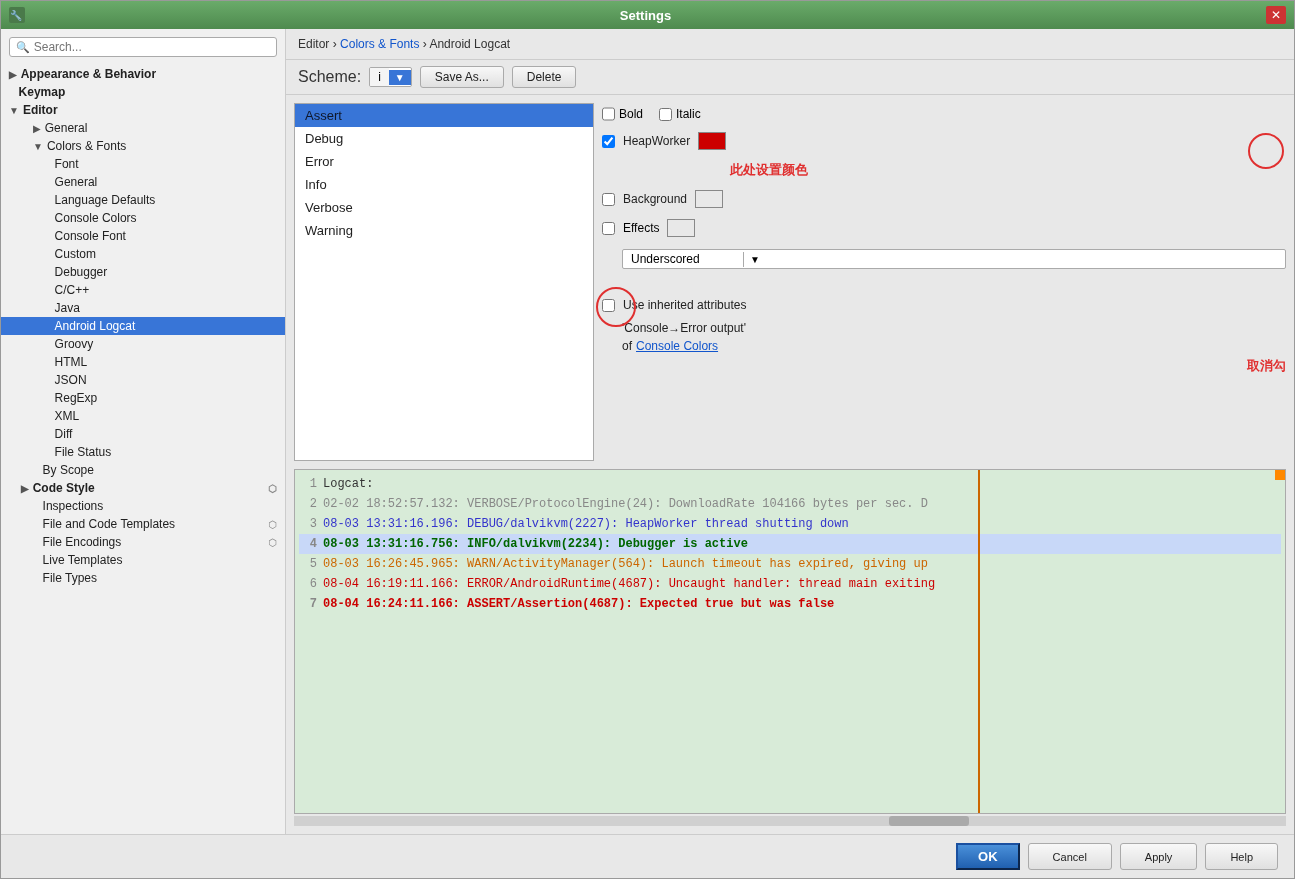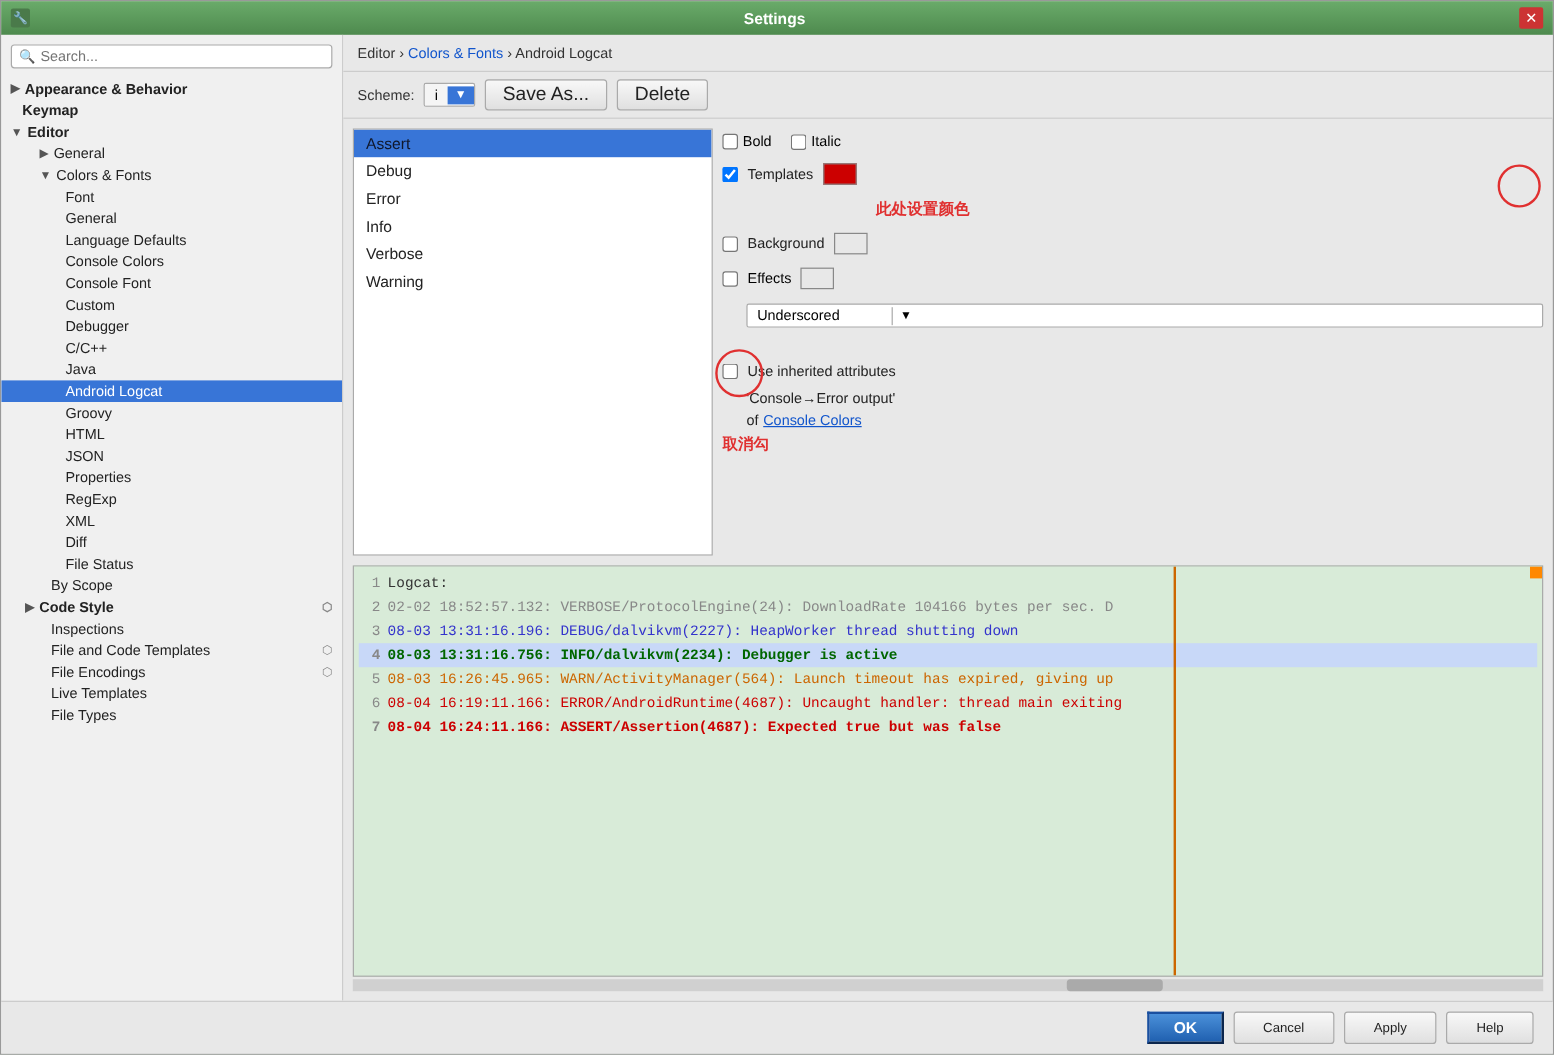--- a/index.html
+++ b/index.html
@@ -125,21 +125,21 @@
     .breadcrumb-bar a { color: #1155cc; text-decoration: none; }
     .scheme-bar {
       padding: 6px 12px;
       display: flex;
       align-items: center;
       gap: 8px;
       border-bottom: 1px solid #ccc;
       background: #e8e8e8;
       flex-shrink: 0;
     }
-    .scheme-label { font-size: 12px; color: #333; text-align: center; }
+    .scheme-label { font-size: 16px; color: #333; text-align: center; }
     .scheme-select {
       display: flex;
       align-items: center;
       border: 1px solid #aaa;
       background: white;
       border-radius: 2px;
       overflow: hidden;
     }
     .scheme-select-value {
       padding: 2px 8px;
@@ -152,21 +152,21 @@
       padding: 2px 6px;
       font-size: 10px;
       cursor: pointer;
     }
     .btn {
       padding: 3px 14px;
       border: 1px solid #aaa;
       background: linear-gradient(to bottom, #f8f8f8, #e0e0e0);
       border-radius: 3px;
       cursor: pointer;
-      font-size: 16px;
+      font-size: 12px;
       color: #222;
     }
     .btn-primary {
       background: linear-gradient(to bottom, #4a90d9, #2060b0);
       color: white;
       border-color: #1a50a0;
       font-weight: bold;
       padding: 4px 20px;
       font-size: 13px;
     }
@@ -402,24 +402,20 @@
       <div class="tree-item level3">
         <span class="tree-toggle">&nbsp;&nbsp;</span>
         <span>HTML</span>
       </div>
       <div class="tree-item level3">
         <span class="tree-toggle">&nbsp;&nbsp;</span>
         <span>JSON</span>
       </div>
       <div class="tree-item level3">
         <span class="tree-toggle">&nbsp;&nbsp;</span>
-        <span>Properties</span>
-      </div>
-      <div class="tree-item level3">
-        <span class="tree-toggle">&nbsp;&nbsp;</span>
         <span>RegExp</span>
       </div>
       <div class="tree-item level3">
         <span class="tree-toggle">&nbsp;&nbsp;</span>
         <span>XML</span>
       </div>
       <div class="tree-item level3">
         <span class="tree-toggle">&nbsp;&nbsp;</span>
         <span>Diff</span>
       </div>
@@ -499,21 +495,21 @@
               <label>Bold</label>
             </div>
             <div style="display:flex;align-items:center;gap:4px;">
               <input type="checkbox" style="">
               <label>Italic</label>
             </div>
           </div>
 
           <div class="checkbox-row">
             <input type="checkbox" checked="" style="">
-            <label>Templates</label>
+            <label>HeapWorker</label>
             <span class="color-box red"></span>
           </div>
 
           <div style="display:flex;gap:8px;position:relative;">
             <div style="width:120px;"></div>
             <div style="display:flex;flex-direction:column;align-items:center;">
               <div style="width:36px;height:36px;border:2px solid #e03030;border-radius:50%;position:absolute;right:2px;top:-28px;"></div>
               <span class="chinese-note">此处设置颜色</span>
             </div>
           </div>
@@ -544,21 +540,21 @@
               <input type="checkbox" style="">
               <label>Use inherited attributes</label>
             </div>
             <div style="margin-left:20px;font-size:12px;color:#222;">
               <span>'Console→Error output'</span>
             </div>
             <div style="margin-left:20px;font-size:12px;color:#222;display:flex;gap:4px;">
               <span>of</span>
               <a class="console-colors-link">Console Colors</a>
             </div>
-            <span class="chinese-note" style="margin-left:0;">取消勾</span>
+            <span class="chinese-note" style="margin-left:0;text-align:right;">取消勾</span>
           </div>
         </div>
       </div>
 
       <div style="padding: 0 8px 8px 8px; flex: 1; overflow:hidden; display:flex;flex-direction:column;">
         <div class="preview-area" style="flex:1;position:relative;">
           <div class="orange-indicator"></div>
           <div class="preview-line log-default">
             <span class="line-num">1</span>
             <span>Logcat:</span>

